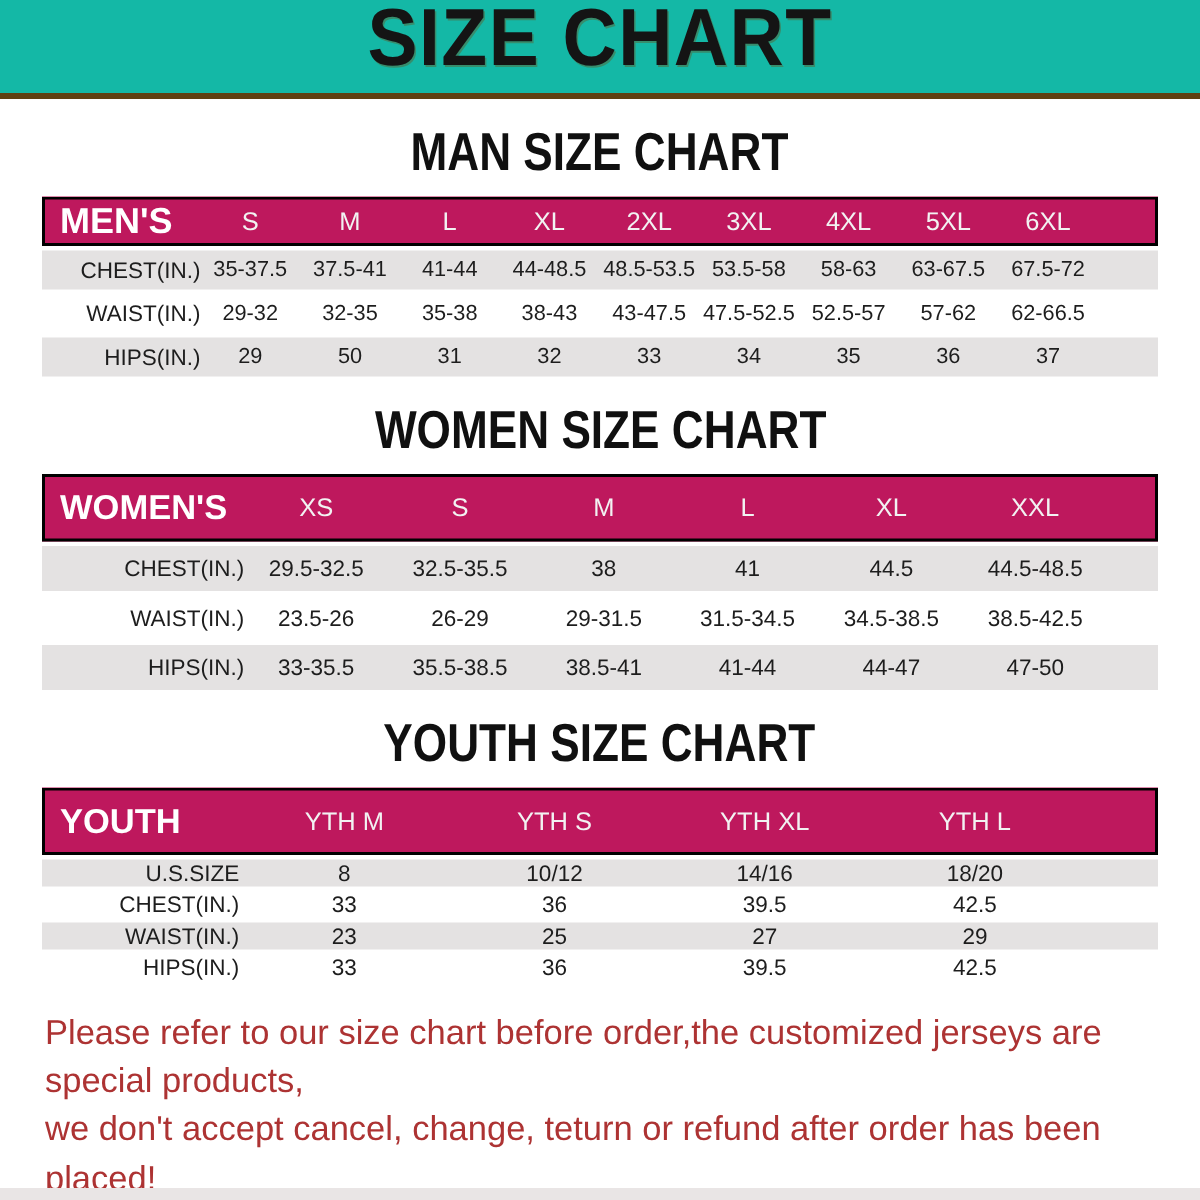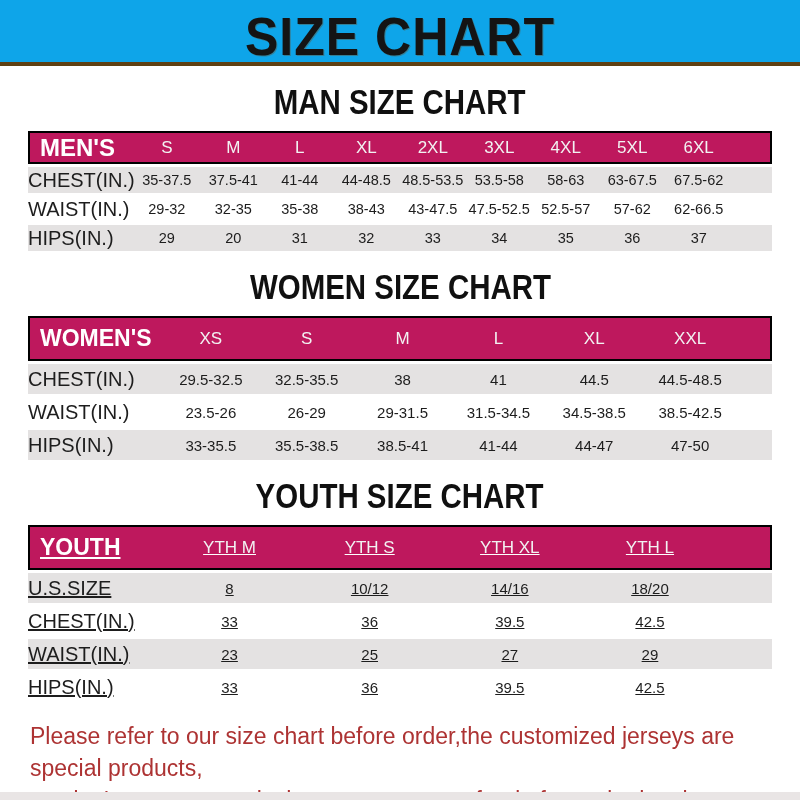--- a/index.html
+++ b/index.html
@@ -2,64 +2,64 @@
 <html><head>
 <meta charset="utf-8">
 <style>
   html,body{margin:0;padding:0;}
   body{
     width:800px;height:800px;position:relative;overflow:hidden;
     background:#ffffff;font-family:"Liberation Sans",sans-serif;
   }
   
   .banner{
-    height:62px;background:#0ea5e9;border-bottom:4px solid #5f4012;
-    display:flex;align-items:flex-end;justify-content:center;
+    height:62px;background:#14b8a6;border-bottom:4px solid #5f4012;
+    display:flex;align-items:flex-start;justify-content:center;
   }
   .banner-title{
     font-size:50px;font-weight:bold;color:#141414;letter-spacing:1px;
     line-height:1;display:inline-block;transform:scaleY(1.08);
     text-shadow:1px 1px 0 rgba(120,60,0,.35);
   }
   
   .sec-heading{text-align:center;margin:20px 0 14px;}
   .sec-heading .ht{
     display:inline-block;font-size:31px;font-weight:bold;color:#101010;
     letter-spacing:0;transform:scale(.95,1.15);line-height:1;
   }
   
   .size-table{margin:0 28px;}
   .thead{
     background:#be185d;color:#ffffff;display:flex;align-items:center;
     box-shadow:inset 0 0 0 2px #000;
   }
   .trow{display:flex;align-items:center;margin-top:3px;background:#ffffff;color:#1d1d1d;}
   .trow.stripe{background:#e4e2e2;}
-  .tlabel{text-align:left;font-size:20px;}
+  .tlabel{text-align:right;font-size:15px;}
   .thead .tlabel{font-weight:bold;color:#fff;text-align:left;padding-left:12px;box-sizing:border-box;}
   .tcol{flex:1;text-align:center;}
   .thead .tcol{font-size:17px;color:#f2f2f2;}
   
   .men .thead{height:33px;}
   .men .thead .tlabel{font-size:24px;}
   .men .trow{height:26px;font-size:14.5px;}
   .men .tlabel{width:15%;}
   .men .thead,.men .trow{padding-right:40px;}
   
   .women .thead{height:45px;}
   .women .thead .tlabel{font-size:23px;}
   .women .trow{height:30px;font-size:15px;}
   .women .tlabel{width:19%;}
   .women .thead,.women .trow{padding-right:34px;}
   
   .youth .thead{height:45px;}
   .youth .thead .tlabel{font-size:23px;}
-  .youth .trow{height:30px;font-size:15px;}
+  .youth .trow{height:18px;font-size:15px;}
   .youth .tlabel{width:19%;}
-  .youth .thead,.youth .trow{padding-right:52px;text-decoration:underline;}
+  .youth .thead,.youth .trow{padding-right:52px;}
   
   .footer{margin:18px 30px 0;color:#AD3333;font-size:23px;line-height:1.4;font-weight:500;}
   .bottom-strip{position:absolute;left:0;right:0;bottom:0;height:8px;background:#e9e5e5;}
 </style>
 </head>
 <body>
 
 <div class="banner">
   <span class="banner-title">SIZE CHART</span>
 </div>
@@ -84,38 +84,38 @@
       <div class="trow stripe">
         <span class="tlabel">CHEST(IN.)</span>
         <span class="tcol">35-37.5</span>
         <span class="tcol">37.5-41</span>
         <span class="tcol">41-44</span>
         <span class="tcol">44-48.5</span>
         <span class="tcol">48.5-53.5</span>
         <span class="tcol">53.5-58</span>
         <span class="tcol">58-63</span>
         <span class="tcol">63-67.5</span>
-        <span class="tcol">67.5-62</span>
+        <span class="tcol">67.5-72</span>
       </div>
       <div class="trow">
         <span class="tlabel">WAIST(IN.)</span>
         <span class="tcol">29-32</span>
         <span class="tcol">32-35</span>
         <span class="tcol">35-38</span>
         <span class="tcol">38-43</span>
         <span class="tcol">43-47.5</span>
         <span class="tcol">47.5-52.5</span>
         <span class="tcol">52.5-57</span>
         <span class="tcol">57-62</span>
         <span class="tcol">62-66.5</span>
       </div>
       <div class="trow stripe">
         <span class="tlabel">HIPS(IN.)</span>
         <span class="tcol">29</span>
-        <span class="tcol">20</span>
+        <span class="tcol">50</span>
         <span class="tcol">31</span>
         <span class="tcol">32</span>
         <span class="tcol">33</span>
         <span class="tcol">34</span>
         <span class="tcol">35</span>
         <span class="tcol">36</span>
         <span class="tcol">37</span>
       </div>
     </div>
 </div>

